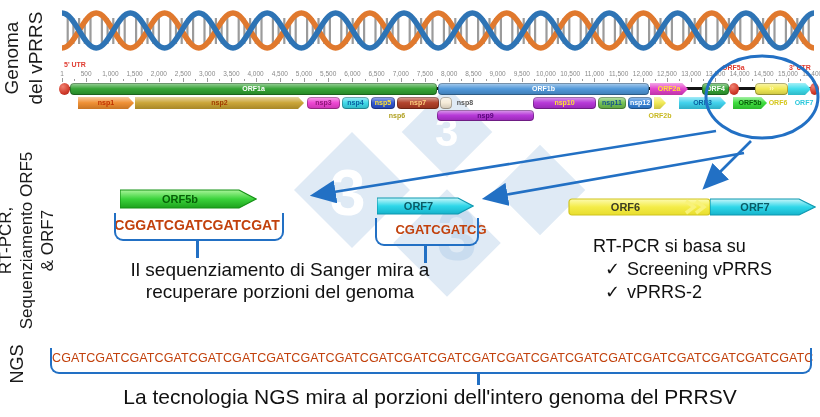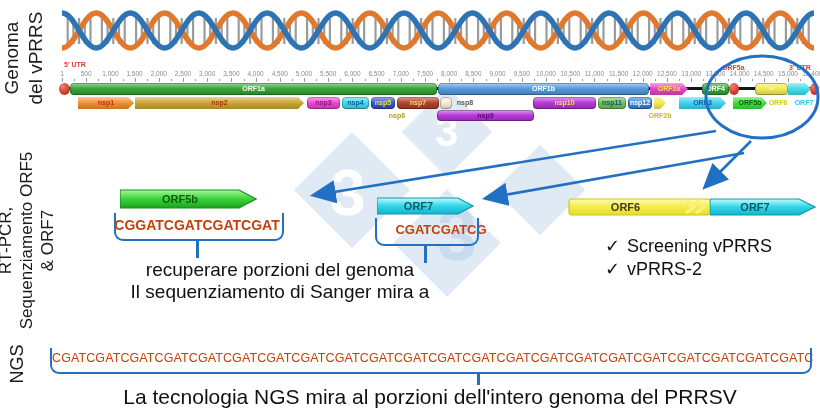--- a/index.html
+++ b/index.html
@@ -400,25 +400,26 @@
 
   <span class="seq" id="seq1">CGGATCGATCGATCGAT</span>
   <div class="bracket" style="left:114px;top:213px;width:166px;height:26px;"></div>
   <div class="stem" style="left:196px;top:239px;height:19px;"></div>
 
   <span class="seq" id="seq2">CGATCGATCG</span>
   <div class="bracket" style="left:375px;top:218px;width:100px;height:26px;"></div>
   <div class="stem" style="left:424px;top:244px;height:19px;"></div>
 
   <div class="abs" id="sanger-caption">
+    <div>Il sequenziamento di Sanger mira a</div>
     <div>recuperare porzioni del genoma</div>
-    <div>Il sequenziamento di Sanger mira a</div>
   </div>
 
   <div class="abs" id="rtpcr-block">
+    <div id="rtpcr-title">RT-PCR si basa su</div>
     <div id="rtpcr-items">
         <div class="rtpcr-row"><span class="rtpcr-check">✓</span><span>Screening vPRRS</span></div>
         <div class="rtpcr-row"><span class="rtpcr-check">✓</span><span>vPRRS-2</span></div>
       </div>
   </div>
 
   <span class="seq" id="seq-ngs">CGATCGATCGATCGATCGATCGATCGATCGATCGATCGATCGATCGATCGATCGATCGATCGATCGATCGATCGATCGATCGATCGATC</span>
   <div class="bracket" style="left:50px;top:348px;width:758px;height:24px;"></div>
   <div class="stem" style="left:477px;top:372px;height:13px;"></div>
   <div class="abs" id="ngs-caption">La tecnologia NGS mira al porzioni dell'intero genoma del PRRSV</div>

